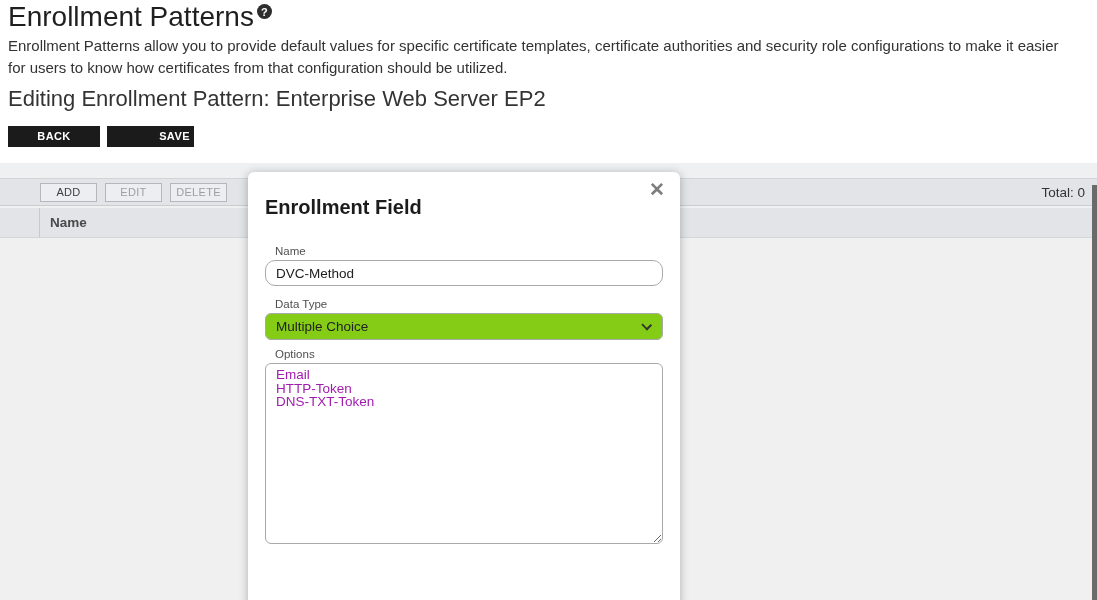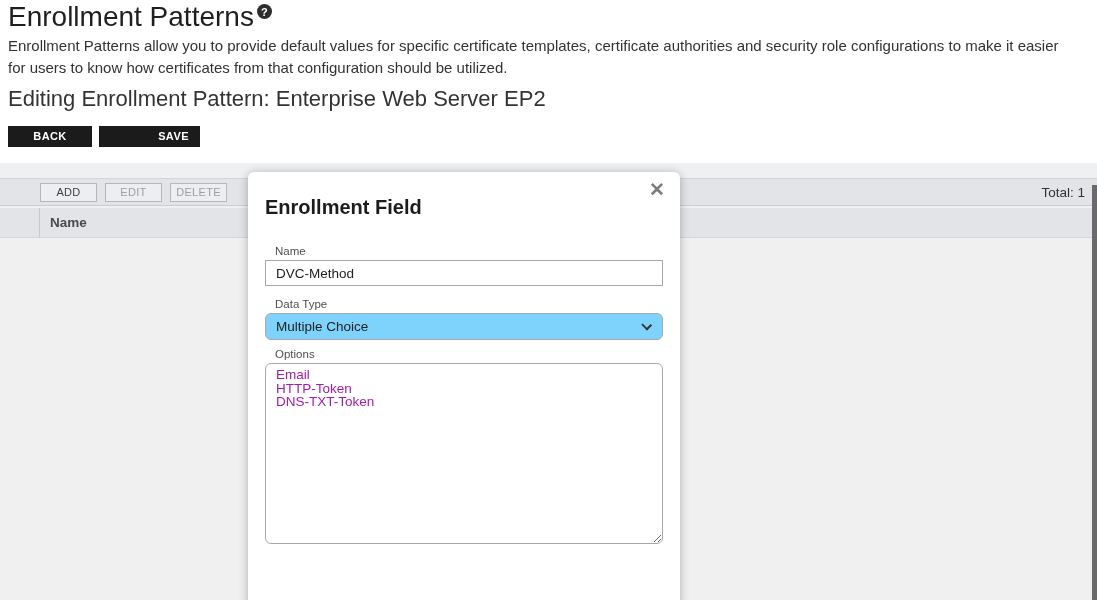--- a/index.html
+++ b/index.html
@@ -30,22 +30,22 @@
   .page-subtitle { font-size: 22px; font-weight: 400; color: #333; margin-top: 8px; }
 
   
   .action-row { margin-top: 14px; display: flex; }
   .btn-dark {
     background: #1b1b1b; color: #fff; border: none;
     font-family: "Liberation Sans", sans-serif;
     font-size: 11px; font-weight: bold; letter-spacing: 0.4px;
     height: 21px; text-align: center; cursor: pointer;
   }
-  .btn-back { width: 84px; margin-right: 7px; }
-  .btn-save { width: 101px; padding-left: 48px; }
+  .btn-back { width: 92px; margin-right: 7px; }
+  .btn-save { width: 87px; padding-left: 48px; }
 
   
   .tab-bar {
     margin-top: 13px; padding-left: 3px;
     display: flex; align-items: flex-end;
     border-bottom: 2px solid #9a9a9a;
   }
   .tab {
     font-size: 13.5px; color: #1f1f1f; padding: 6px 10px 7px 10px;
     position: relative; cursor: pointer; white-space: nowrap;
@@ -106,30 +106,30 @@
     line-height: 1;
   }
   .field-label {
     display: block; font-size: 11.5px; color: #4f4f4f;
     margin: 0 0 3px 10px;
   }
   .lbl-name { margin-top: 26px; }
   .lbl-datatype { margin-top: 12px; }
   .lbl-options { margin-top: 8px; }
   .text-input {
-    width: 398px; height: 26px; border: 1px solid #a9a9a9; border-radius: 0;
+    width: 398px; height: 26px; border: 1px solid #a9a9a9; border-radius: 10px;
     padding: 0 10px; font-family: "Liberation Sans", sans-serif;
     font-size: 13.5px; color: #222; outline: none; display: block;
   }
   .select-wrap { position: relative; width: 398px; }
   .select-input {
     width: 100%; height: 27px; border: 1px solid #a9a9a9; border-radius: 6px;
     padding: 0 26px 0 10px; font-family: "Liberation Sans", sans-serif;
     font-size: 13.5px; color: #222; outline: none;
-    appearance: none; -webkit-appearance: none; background: #7dd3fc; cursor: pointer;
+    appearance: none; -webkit-appearance: none; background: #84cc16; cursor: pointer;
   }
   .chevron-down {
     position: absolute; right: 12px; top: 9px;
     width: 8px; height: 8px; pointer-events: none;
     border-right: 2px solid #333; border-bottom: 2px solid #333;
     transform: rotate(45deg) scale(1, 0.9); transform-origin: 60% 40%;
   }
   .options-textarea {
     width: 398px; height: 181px; border: 1px solid #a9a9a9; border-radius: 6px;
     padding: 4px 10px; font-family: "Liberation Sans", sans-serif;
@@ -179,21 +179,21 @@
   <div class="tab">Enrollment RegExes</div>
   <div class="tab">Enrollment Defaults</div>
   <div class="tab">Policies</div>
 </div>
 
 <div class="content">
   <div class="grid-toolbar">
     <button class="grid-btn">ADD</button>
     <button class="grid-btn" disabled="">EDIT</button>
     <button class="grid-btn" disabled="">DELETE</button>
-    <span class="grid-total">Total: 1</span>
+    <span class="grid-total">Total: 0</span>
   </div>
   <div class="grid-header">
     <div class="grid-select-col"></div>
     <div class="grid-col-name">Name</div>
   </div>
   <div class="grid-body"></div>
   <div class="scroll-strip"></div>
 </div>
 
 <div class="modal">

